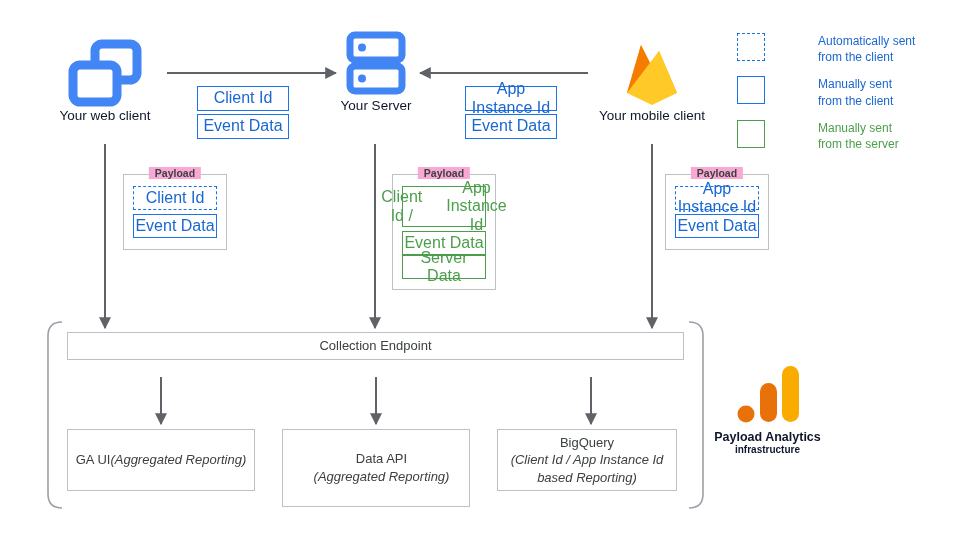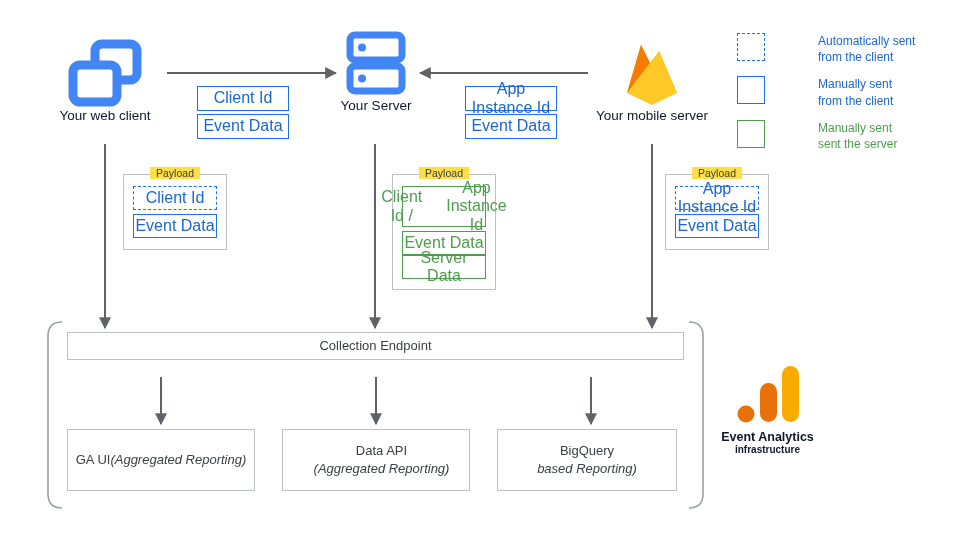--- a/index.html
+++ b/index.html
@@ -28,22 +28,22 @@
   .chip.green{border:1.6px solid #4c9e4c;color:#4c9e4c;}
 
   
   .payload{
     box-sizing:border-box;
     border:1px solid #bdc1c6;
     background:#ffffff;
   }
   .payload-title{
     position:absolute;top:-8px;left:50%;transform:translateX(-50%);
-    background:#fde047;padding:0 6px;
-    font-size:10.5px;font-weight:normal;color:#3c4043;white-space:nowrap;
+    background:#f9a8d4;padding:0 6px;
+    font-size:10.5px;font-weight:bold;color:#3c4043;white-space:nowrap;
   }
 
   
   .greybox{
     box-sizing:border-box;border:1px solid #bdc1c6;background:#ffffff;
     display:flex;align-items:center;justify-content:center;
     text-align:center;font-size:13px;line-height:1.35;color:#3c4043;
   }
   .greybox .sub{font-style:italic;}
 
@@ -115,21 +115,21 @@
 </div>
 
 <div class="abs" style="left:588px;top:38px;width:128px;">
   <div style="height:70px;display:flex;align-items:center;justify-content:center;">
     <svg width="66" height="68" viewBox="0 0 66 68">
       <path d="M8 54 L22 6 L32 26 L40 12 L58 54 Z" fill="#ffa000"></path>
       <path d="M8 54 L22 6 L32 26 L20 42 Z" fill="#f57c00"></path>
       <path d="M8 54 L40 12 L58 54 L33 66 Z" fill="#ffca28"></path>
     </svg>
   </div>
-  <div class="node-label">Your mobile server</div>
+  <div class="node-label">Your mobile client</div>
 </div>
 
 <div class="abs" style="left:197px;top:86px;width:92px;">
   <div class="chip blue" style="height:25px;">Client Id</div>
   <div class="chip blue" style="height:25px;margin-top:3px;">Event Data</div>
 </div>
 
 <div class="abs" style="left:465px;top:86px;width:92px;">
   <div class="chip blue" style="height:25px;">App Instance Id</div>
   <div class="chip blue" style="height:25px;margin-top:3px;">Event Data</div>
@@ -165,39 +165,40 @@
 
 <div class="abs greybox" style="left:67px;top:332px;width:617px;height:28px;">
   <span>Collection Endpoint</span>
 </div>
 
 <div class="abs greybox" style="left:67px;top:429px;width:188px;height:62px;flex-direction:row;">
   <span>GA UI</span>
   <span class="sub">(Aggregated Reporting)</span>
 </div>
 
-<div class="abs greybox" style="left:282px;top:429px;width:188px;height:62px;flex-direction:column;padding-left:11px;">
+<div class="abs greybox" style="left:282px;top:429px;width:188px;height:78px;flex-direction:column;padding-left:11px;">
   <span>Data API</span>
   <span class="sub">(Aggregated Reporting)</span>
 </div>
 
 <div class="abs greybox" style="left:497px;top:429px;width:180px;height:62px;flex-direction:column;">
   <span>BigQuery</span>
+  <span class="sub">(Client Id / App Instance Id</span>
   <span class="sub">based Reporting)</span>
 </div>
 
 <div class="abs" style="left:700px;top:362px;width:135px;">
   <div style="height:62px;display:flex;align-items:flex-end;justify-content:center;">
     <svg width="62" height="58" viewBox="0 0 62 58">
       <circle cx="9" cy="48" r="8.5" fill="#e8710a"></circle>
       <rect x="23" y="17" width="17" height="39" rx="8.5" ry="8.5" fill="#e8710a"></rect>
       <rect x="45" y="0" width="17" height="56" rx="8.5" ry="8.5" fill="#f9ab00"></rect>
     </svg>
   </div>
-  <div class="node-label" style="font-weight:bold;font-size:12.5px;margin-top:6px;">Event Analytics</div>
+  <div class="node-label" style="font-weight:bold;font-size:12.5px;margin-top:6px;">Payload Analytics</div>
   <div class="node-label" style="font-weight:bold;font-size:10px;">infrastructure</div>
 </div>
 
 <div class="abs" style="left:737px;top:33px;width:200px;">
   <div class="legend-row">
     <div class="legend-swatch sw-blue-dashed"></div>
     <div class="legend-text blue">
       <div>Automatically sent</div>
       <div>from the client</div>
     </div>
@@ -206,16 +207,16 @@
     <div class="legend-swatch sw-blue"></div>
     <div class="legend-text blue">
       <div>Manually sent</div>
       <div>from the client</div>
     </div>
   </div>
   <div class="legend-row">
     <div class="legend-swatch sw-green"></div>
     <div class="legend-text green">
       <div>Manually sent</div>
-      <div>sent the server</div>
+      <div>from the server</div>
     </div>
   </div>
 </div>
 
 </body></html>

